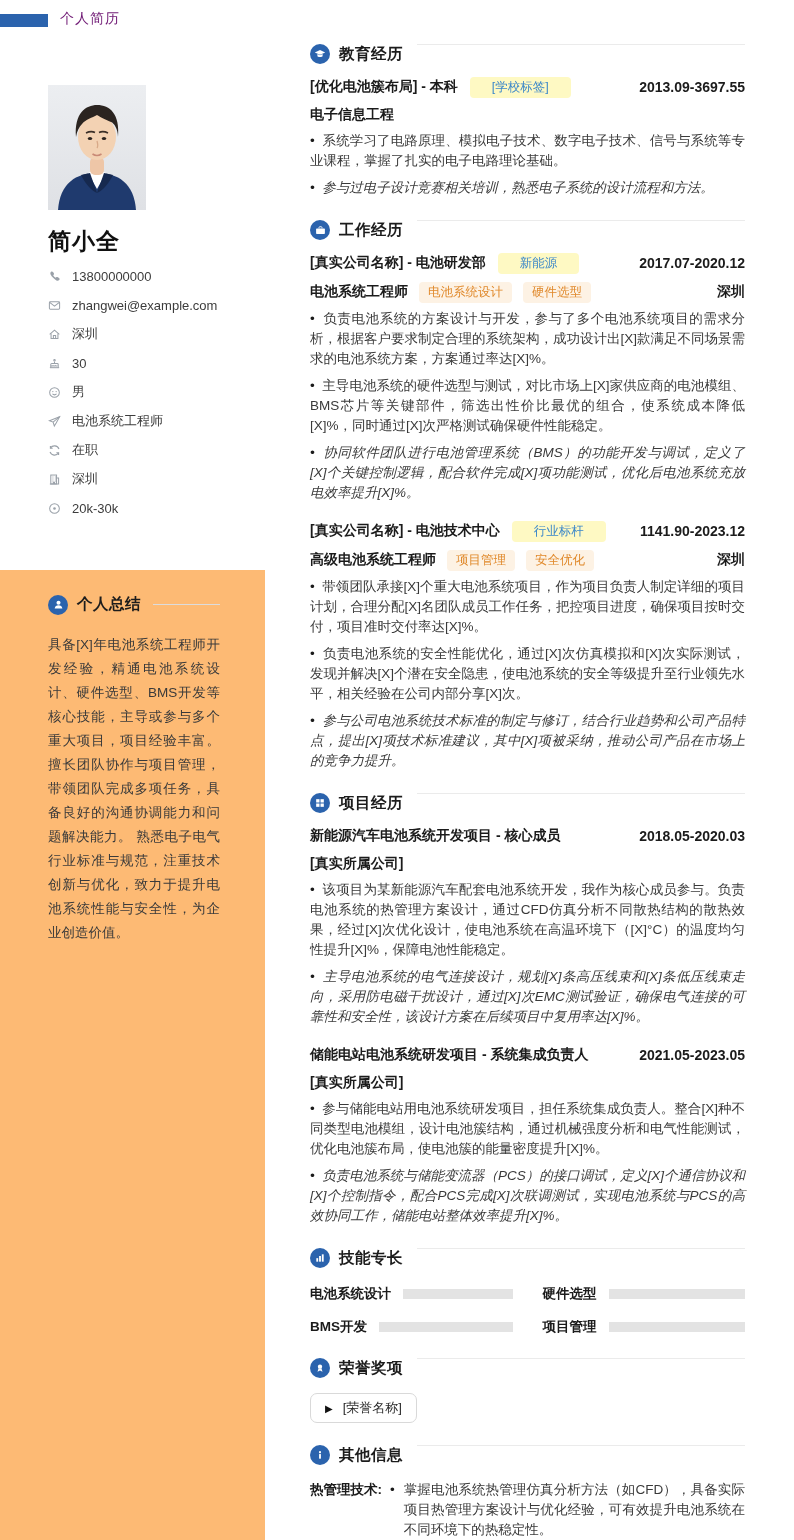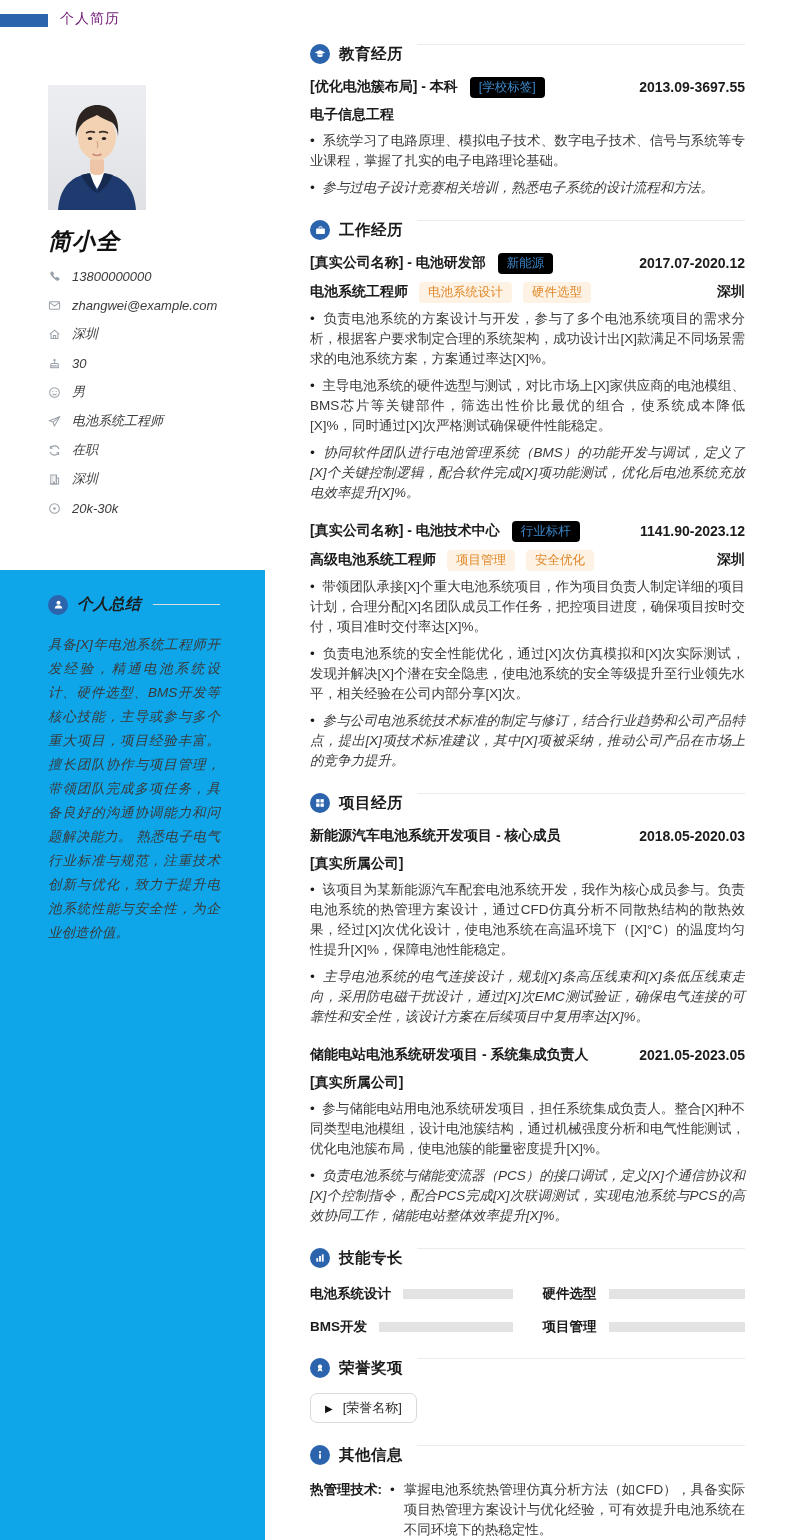--- a/index.html
+++ b/index.html
@@ -5,29 +5,29 @@
   * { margin:0; padding:0; box-sizing:border-box; }
   html,body { background:#ffffff; }
   body { font-family:"Liberation Sans","DejaVu Sans",sans-serif; color:#333; }
   .page { position:relative; width:794px; height:1540px; background:#fff; overflow:hidden; }
 
   
   .brand-bar { position:absolute; left:0; top:14px; width:48px; height:13px; background:#2b63ad; }
   .brand-title { position:absolute; left:60px; top:10px; font-size:14px; color:#701a75; letter-spacing:1px; }
 
   
-  .sidebar { position:absolute; left:0; top:0; width:265px; height:1376px;font-style:italic; }
+  .sidebar { position:absolute; left:0; top:0; width:265px; height:1376px; }
   .photo { position:absolute; left:48px; top:85px; width:98px; height:125px; overflow:hidden; }
   .name { position:absolute; left:48px; top:226px; font-size:23px; font-weight:bold; color:#111; letter-spacing:1px; }
   .contacts { position:absolute; left:48px; top:268px; }
   .contact-row { display:flex; align-items:center; height:16px; margin-bottom:13px; }
   .contact-row .cicon { width:14px; height:14px; margin-right:10px; color:#9aa1a9; flex-shrink:0; display:flex; align-items:center; }
   .contact-row .cval { font-size:13px; color:#3c3c3c; white-space:nowrap; }
 
-  .summary-panel { position:absolute; left:0; top:570px; width:265px; height:970px; background:#0ea5e9; padding:24px 45px 0 48px; }
+  .summary-panel { position:absolute; left:0; top:570px; width:265px; height:970px; background:#fdba74; padding:24px 45px 0 48px; }
   .summary-head { display:flex; align-items:center; }
   .summary-head .mini-rule { flex:1; height:1px; background:#dcdcdc; margin-left:12px; }
   .summary-text { margin-top:18px; font-size:13.5px; line-height:24px; color:#3a3a3a; text-align:justify; }
 
   
   .icon-circle { width:20px; height:20px; border-radius:50%; background:#2b63ad; display:flex; align-items:center; justify-content:center; flex-shrink:0; margin-right:9px; }
   .icon-circle svg { display:block; }
   .sec-title { font-size:15.5px; font-weight:bold; color:#1c1c1c; letter-spacing:0.5px; white-space:nowrap; }
   .sec-head { display:flex; align-items:flex-start; }
   .sec-head .rule { flex:1; height:1px; background:#ebebeb; margin-left:14px; }
@@ -40,21 +40,21 @@
   .entry { margin-bottom:18px; }
   .entry:last-child { margin-bottom:0; }
   .entry-head { display:flex; align-items:center; height:20px; }
   .entry-title { font-size:14px; font-weight:bold; color:#1b1b1b; white-space:nowrap; }
   .entry-date { margin-left:auto; font-size:14px; font-weight:bold; color:#1b1b1b; white-space:nowrap; }
   .entry-sub { display:flex; align-items:center; margin-top:9px; height:20px; }
   .entry-role { font-size:14px; font-weight:bold; color:#1b1b1b; white-space:nowrap; }
   .entry-loc { margin-left:auto; font-size:14px; font-weight:bold; color:#1b1b1b; }
   .entry-company { margin-top:9px; font-size:14px; font-weight:bold; color:#1b1b1b; }
 
-  .tag-blue { background:#000000; color:#3b87c9; font-size:12.5px; padding:2px 9px; border-radius:4px; margin-left:12px; white-space:nowrap; }
+  .tag-blue { background:#fef9c3; color:#3b87c9; font-size:12.5px; padding:2px 22px; border-radius:4px; margin-left:12px; white-space:nowrap; }
   .tag-orange { background:#fdf2e4; color:#e0892b; font-size:12.5px; padding:2px 9px; border-radius:4px; margin-left:11px; white-space:nowrap; }
 
   .bullets { margin-top:7px; }
   .bullet { font-size:13.5px; line-height:20px; color:#3a3a3a; text-align:justify; margin-bottom:7px; }
   .bullet:last-child { margin-bottom:0;font-style:italic; }
   .bullet::before { content:"•\00a0\00a0"; color:#1b1b1b; }
 
   
   .skills-grid { display:grid; grid-template-columns:1fr 1fr; column-gap:30px; row-gap:15px; margin-top:16px; }
   .skill-row { display:flex; align-items:center; height:18px; }

